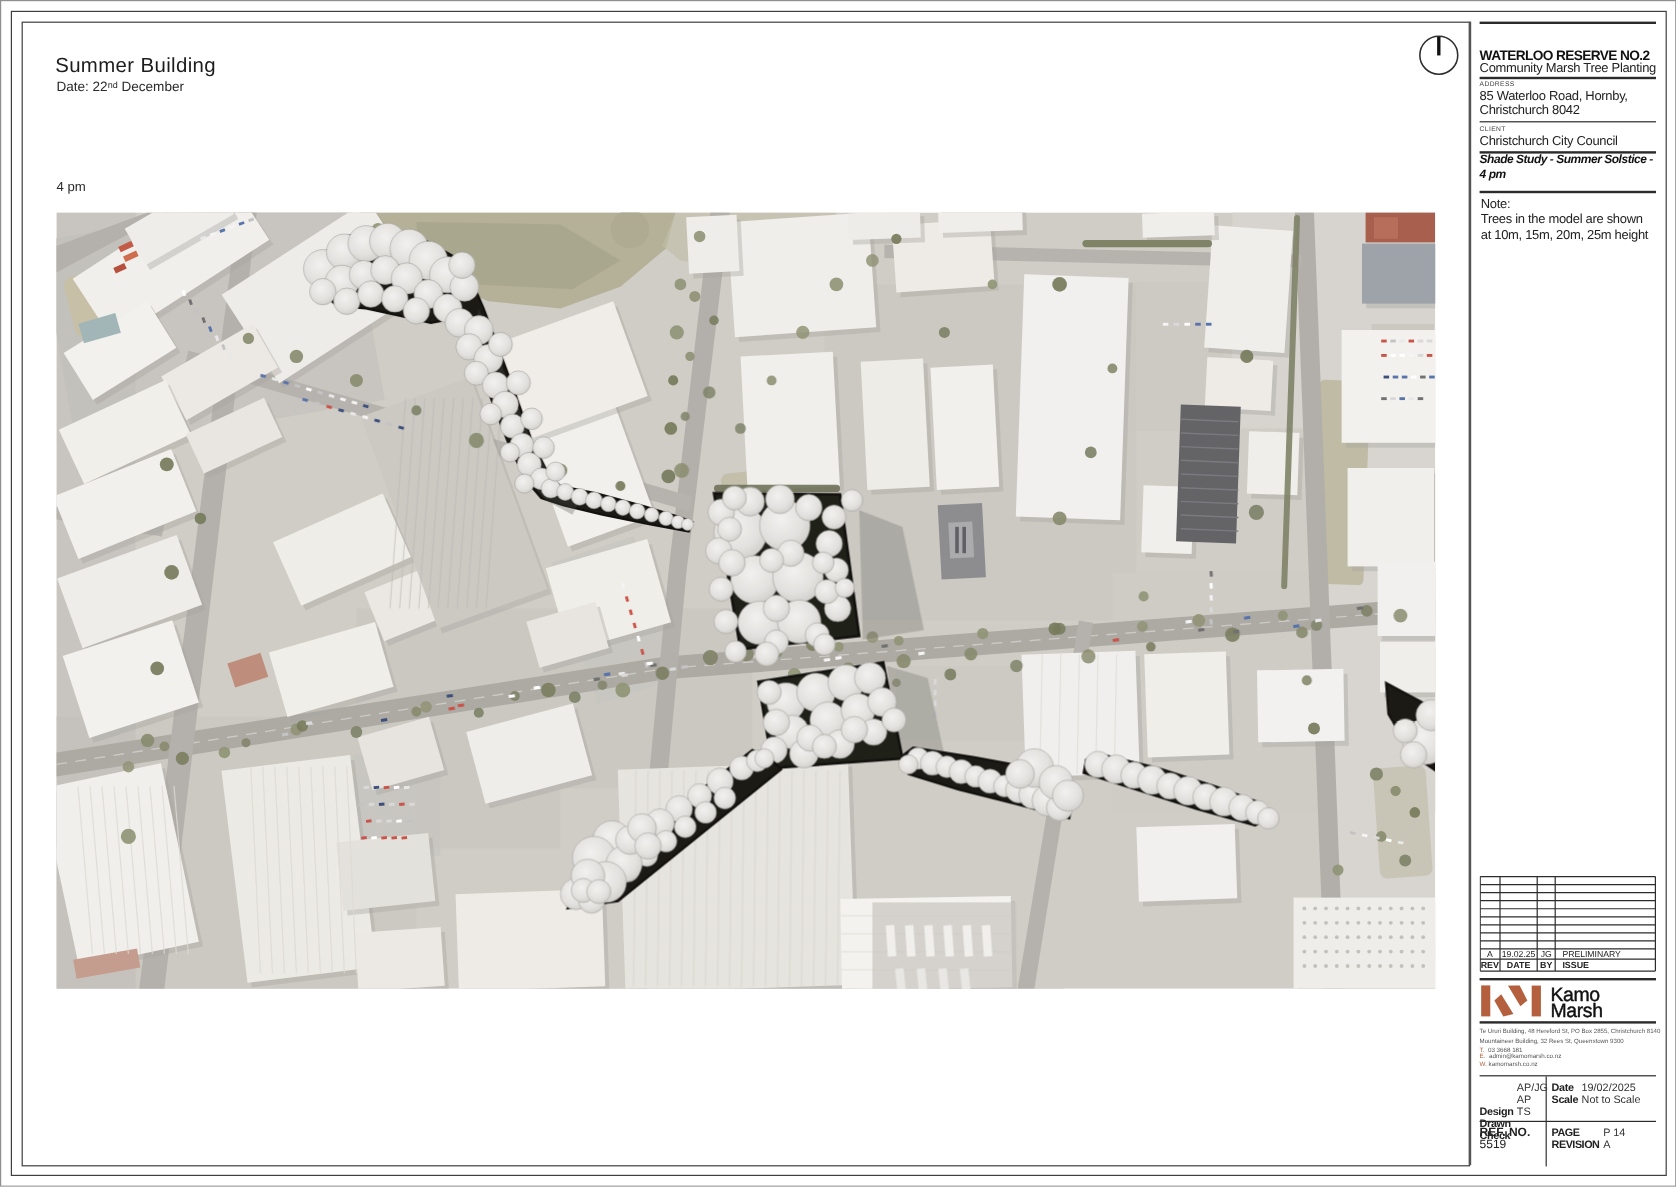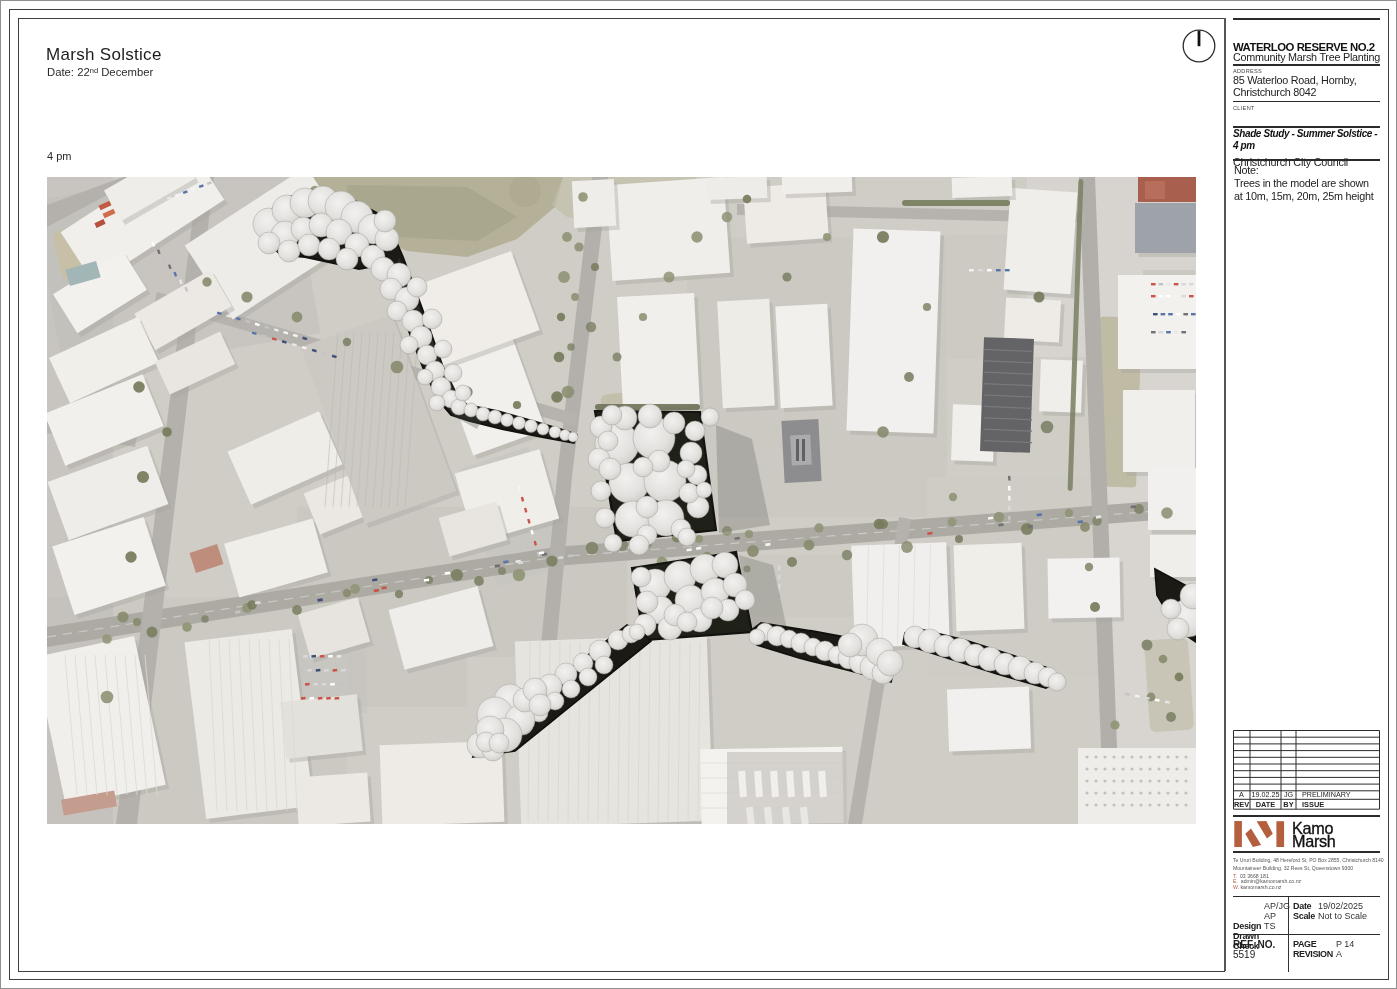--- a/index.html
+++ b/index.html
@@ -8,21 +8,21 @@
 </style>
 </head>
 <body>
 
 <div class="abs" style="left:0;top:0;width:1395px;height:987px;border:1px solid #8f8f8f;"></div>
 
 <div class="abs" style="left:9px;top:9px;width:1378px;height:969px;border:1px solid #3f3f3f;"></div>
 
 <div class="abs" style="left:18px;top:18px;width:1205px;height:952px;border:1px solid #3f3f3f;"></div>
 
-<div class="abs" style="left:46px;top:45px;font-size:17px;color:#1d1d1d;letter-spacing:0.3px;">Marsh Solstice</div>
+<div class="abs" style="left:46px;top:45px;font-size:17px;color:#1d1d1d;letter-spacing:0.3px;">Summer Building</div>
 
 <div class="abs" style="left:47px;top:66px;font-size:11.3px;color:#2a2a2a;">Date: 22<span style="font-size:7.5px;vertical-align:3px;">nd</span> December</div>
 
 <div class="abs" style="left:47px;top:150px;font-size:11px;color:#2a2a2a;">4 pm</div>
 
 <div class="abs" style="left:47px;top:177px;width:1149px;height:647px;"><svg width="1149" height="647" viewBox="0 0 1149 647" xmlns="http://www.w3.org/2000/svg">
       <defs>
         <radialGradient id="tg" cx="0.42" cy="0.38" r="0.75">
           <stop offset="0" stop-color="#f2f1ef"></stop>
           <stop offset="0.55" stop-color="#e4e2df"></stop>
@@ -765,21 +765,21 @@
 <div class="abs" style="left:1233px;top:64px;width:147px;height:1.6px;background:#2b2b2b;"></div>
 
 <div class="abs" style="left:1233px;top:67.5px;font-size:5.6px;color:#444;letter-spacing:0.3px;">ADDRESS</div>
 
 <div class="abs" style="left:1233px;top:75px;white-space:nowrap;font-size:10.8px;color:#222;letter-spacing:-0.25px;line-height:11.5px;">85 Waterloo Road, Hornby,<br>Christchurch 8042</div>
 
 <div class="abs" style="left:1233px;top:101px;width:147px;height:1.2px;background:#2b2b2b;"></div>
 
 <div class="abs" style="left:1233px;top:104.5px;font-size:5.6px;color:#444;letter-spacing:0.3px;">CLIENT</div>
 
-<div class="abs" style="left:1233px;top:112px;white-space:nowrap;font-size:10.8px;color:#222;letter-spacing:-0.25px;margin-top:44px;">Christchurch City Council</div>
+<div class="abs" style="left:1233px;top:112px;white-space:nowrap;font-size:10.8px;color:#222;letter-spacing:-0.25px;">Christchurch City Council</div>
 
 <div class="abs" style="left:1233px;top:126px;width:147px;height:2px;background:#2b2b2b;"></div>
 
 <div class="abs" style="left:1233px;top:128px;white-space:nowrap;font-size:10px;font-weight:bold;color:#111;letter-spacing:-0.4px;line-height:11.6px;font-style:italic;">Shade Study - Summer Solstice -<br>4 pm</div>
 
 <div class="abs" style="left:1233px;top:159px;width:147px;height:1.6px;background:#2b2b2b;"></div>
 
 <div class="abs" style="left:1234px;top:164px;white-space:nowrap;font-size:10.8px;color:#222;letter-spacing:-0.25px;line-height:13px;">Note:<br>Trees in the model are shown<br>at 10m, 15m, 20m, 25m height</div>
 
 <div class="abs" style="left:1224px;top:18px;width:1.5px;height:953px;background:#555;"></div>

